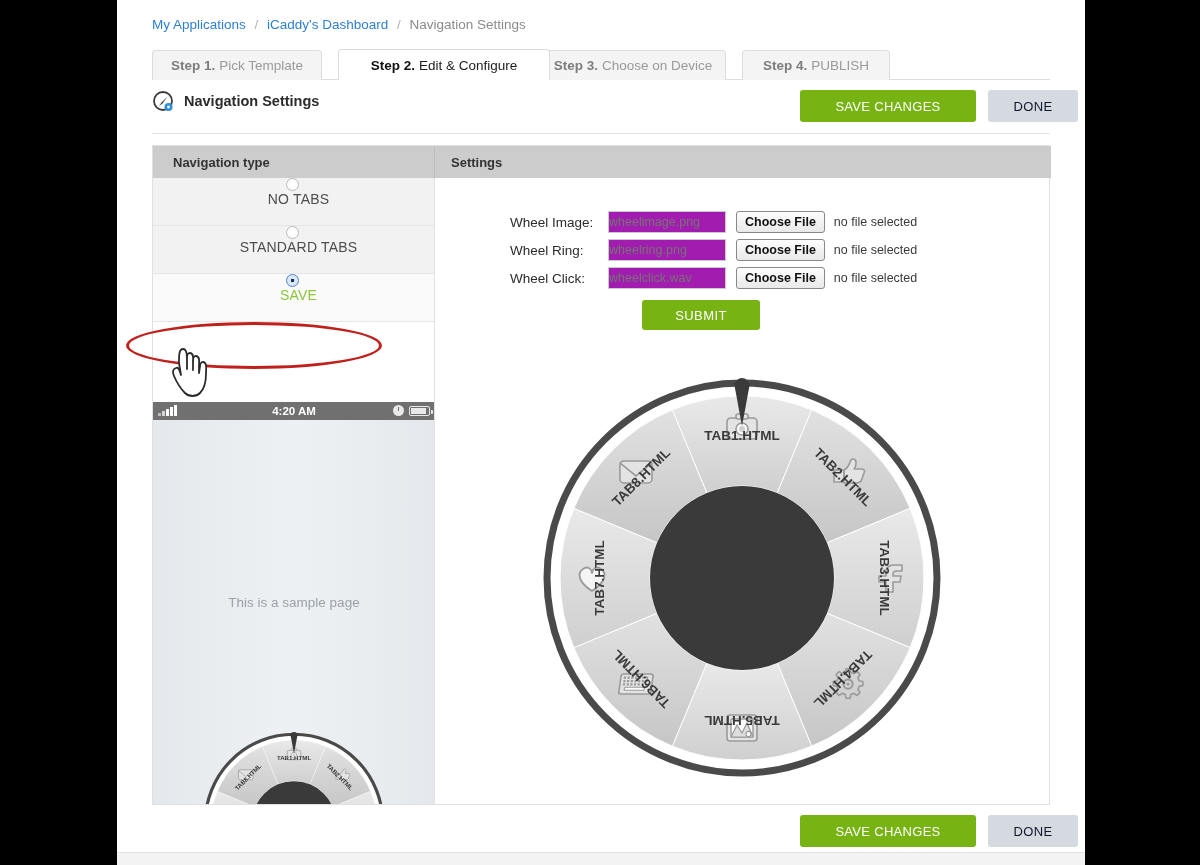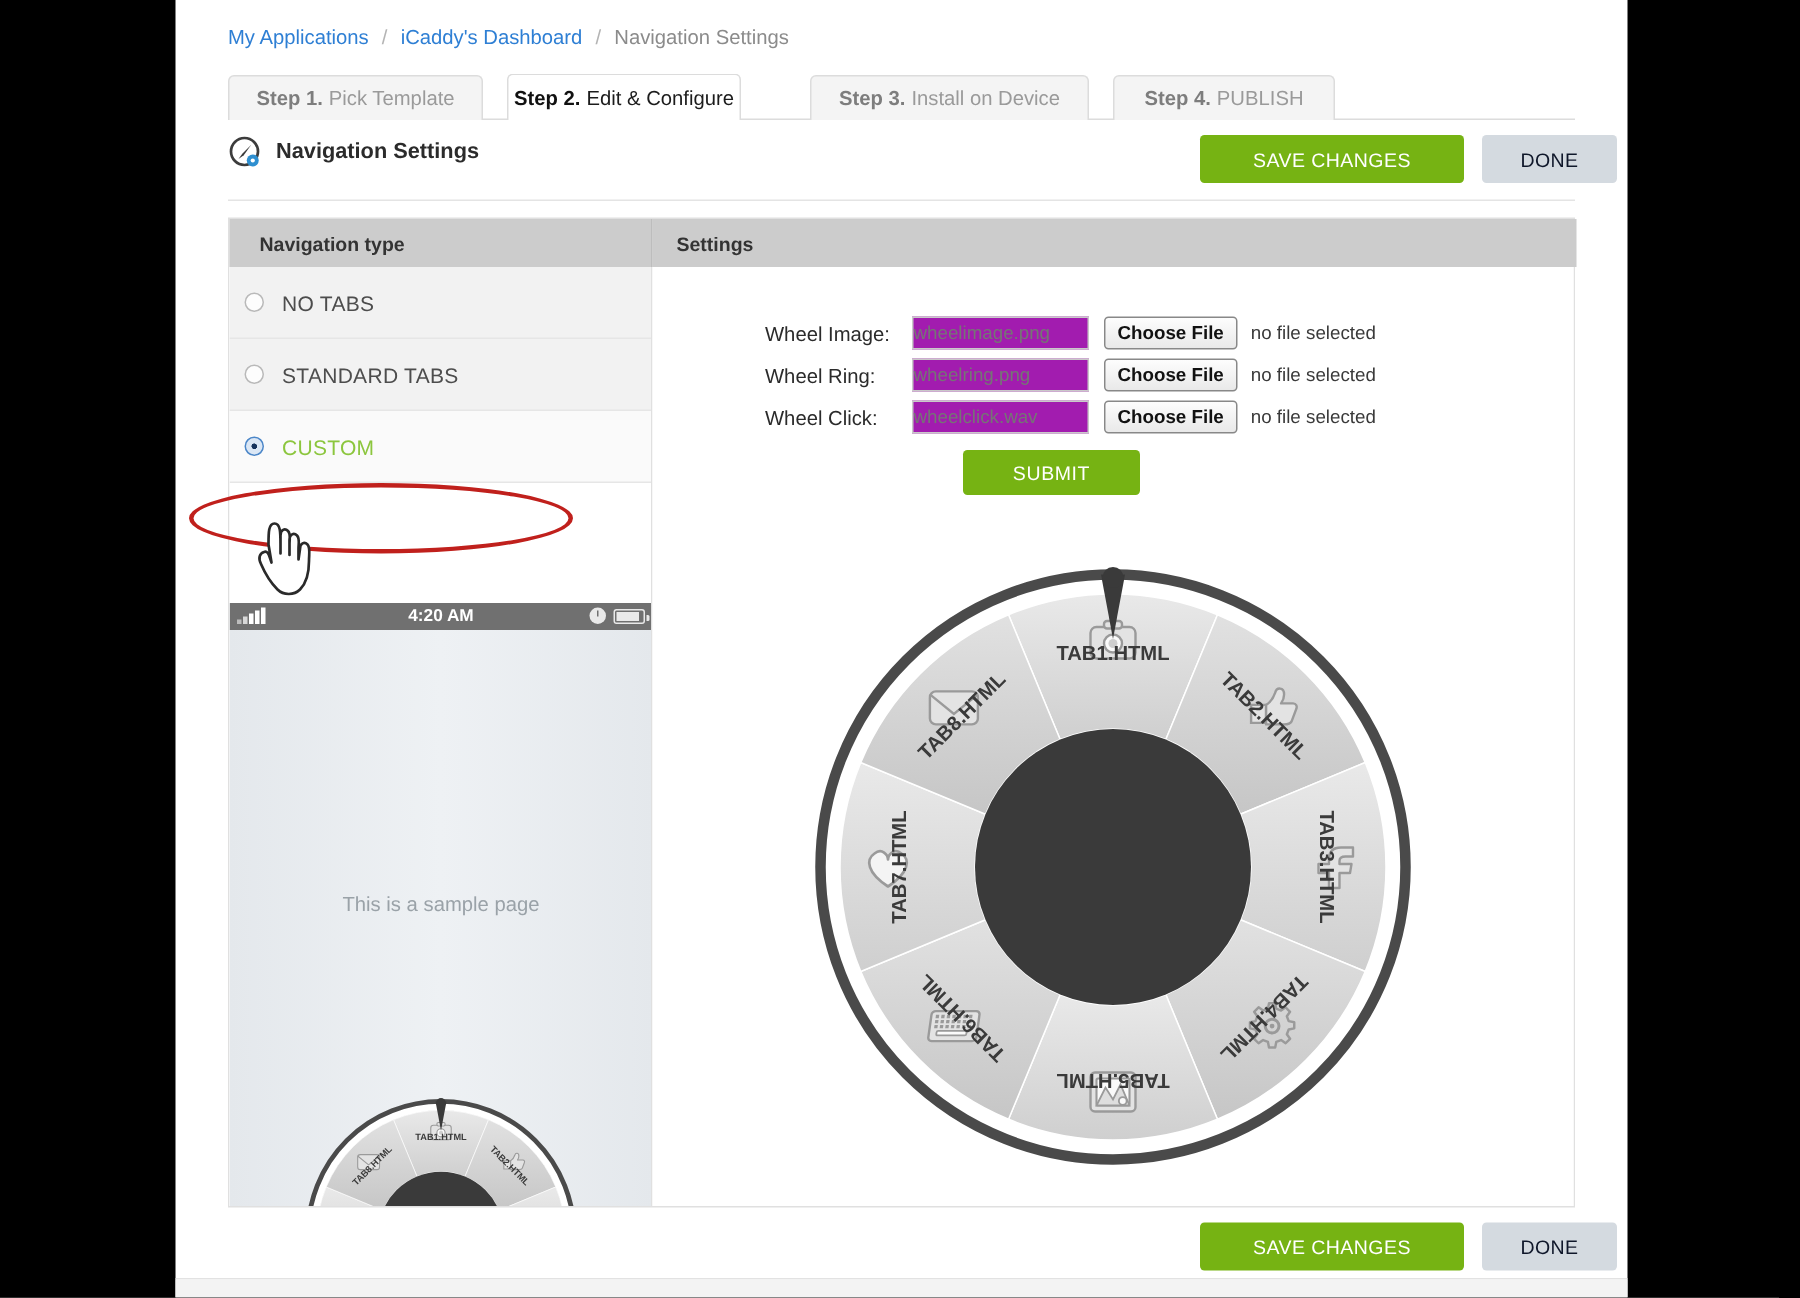--- a/index.html
+++ b/index.html
@@ -80,21 +80,21 @@
     font-size: 13px; font-weight: bold; color: #333;
   }
   .col-head.left  { left: 0;   width: 282px; padding-left: 20px; border-right: 1px solid #bdbdbd; }
   .col-head.right { left: 282px; width: 616px; padding-left: 16px; }
 
   .navlist { position: absolute; left: 0; top: 32px; width: 282px; bottom: 0;
              border-right: 1px solid #e0e0e0; background: #fff; overflow: hidden; }
   .nav-item {
     position: relative; height: 48px; display: flex; align-items: center;
     padding-left: 10px; border-bottom: 1px solid #e6e6e6;
-    background: #f2f2f2; font-size: 14px; color: #4d4d4d; letter-spacing: .2px;
+    background: #f2f2f2; font-size: 14px; color: #4d4d4d; letter-spacing: .2px; flex-direction: column;
   }
   .nav-item.selected { background: #fafafa; }
   .nav-item.selected .nav-label { color: #8cc63e; }
   .radio {
     width: 13px; height: 13px; border-radius: 50%;
     border: 1px solid #b9b9b9; background: #fdfdfd; margin-right: 12px;
     flex: 0 0 auto; position: relative;
   }
   .radio.on {
     border: 1px solid #4b86c8;
@@ -186,27 +186,27 @@
       <a href="#">iCaddy's Dashboard</a>
       <span class="sep">/</span>
       <span class="current">Navigation Settings</span>
     </div>
 
     <div class="tabstrip">
       <div class="tab" style="left:0px;width:170px;top:0">
         <b>Step 1.</b>
             <span>Pick Template</span>
       </div>
-      <div class="tab active" style="left:186px;width:156px;top:-1px">
+      <div class="tab active" style="left:186px;width:212px;top:-1px">
         <b>Step 2.</b>
             <span>Edit &amp; Configure</span>
       </div>
       <div class="tab" style="left:388px;width:186px;top:0">
         <b>Step 3.</b>
-            <span>Install on Device</span>
+            <span>Choose on Device</span>
       </div>
       <div class="tab" style="left:590px;width:148px;top:0">
         <b>Step 4.</b>
             <span>PUBLISH</span>
       </div>
     </div>
 
     <div class="section-head">
       <span class="sec-icon">
         <svg width="24" height="24" viewBox="0 0 24 24">
@@ -231,21 +231,21 @@
         <div class="nav-item">
           <span class="radio"></span>
           <span class="nav-label">NO TABS</span>
         </div>
         <div class="nav-item">
           <span class="radio"></span>
           <span class="nav-label">STANDARD TABS</span>
         </div>
         <div class="nav-item selected">
           <span class="radio on"></span>
-          <span class="nav-label">CUSTOM</span>
+          <span class="nav-label">SAVE</span>
         </div>
 
         <div class="phone">
           <div class="phone-status">
             <span class="sig">
                   <i></i>
                   <i></i>
                   <i></i>
                   <i></i>
                   <i></i>

